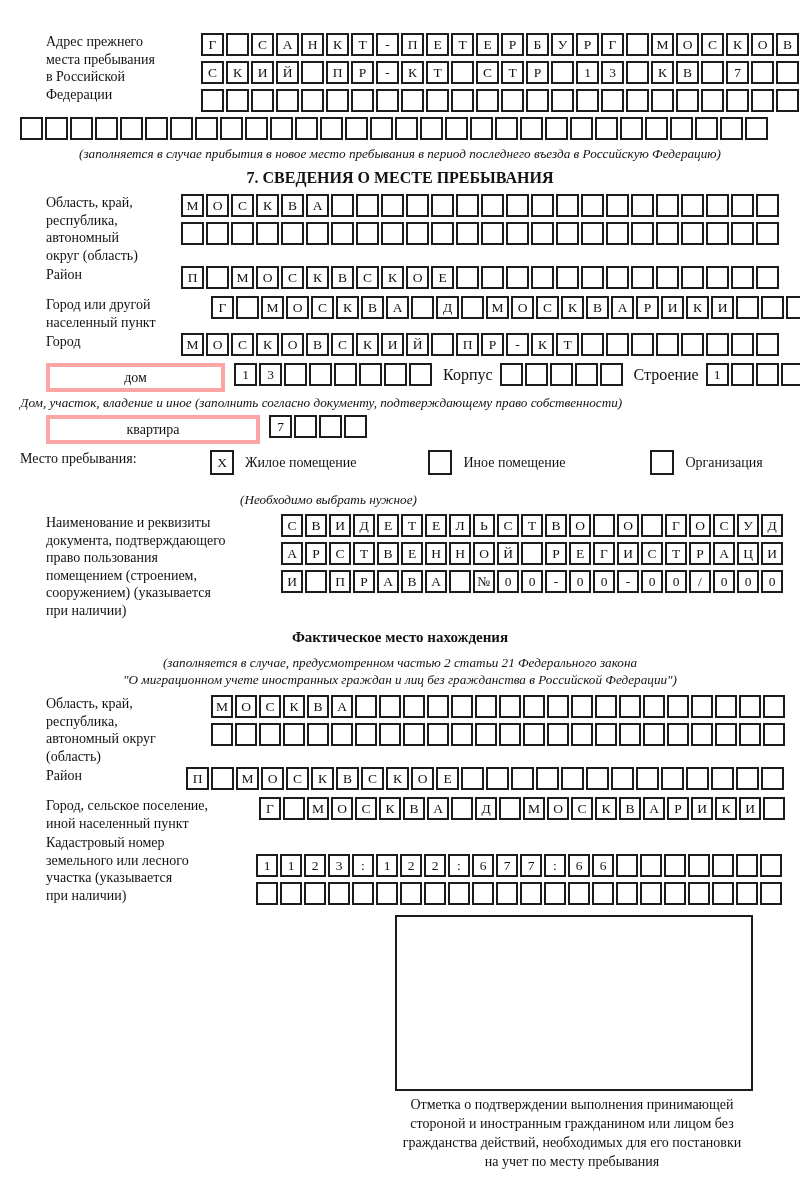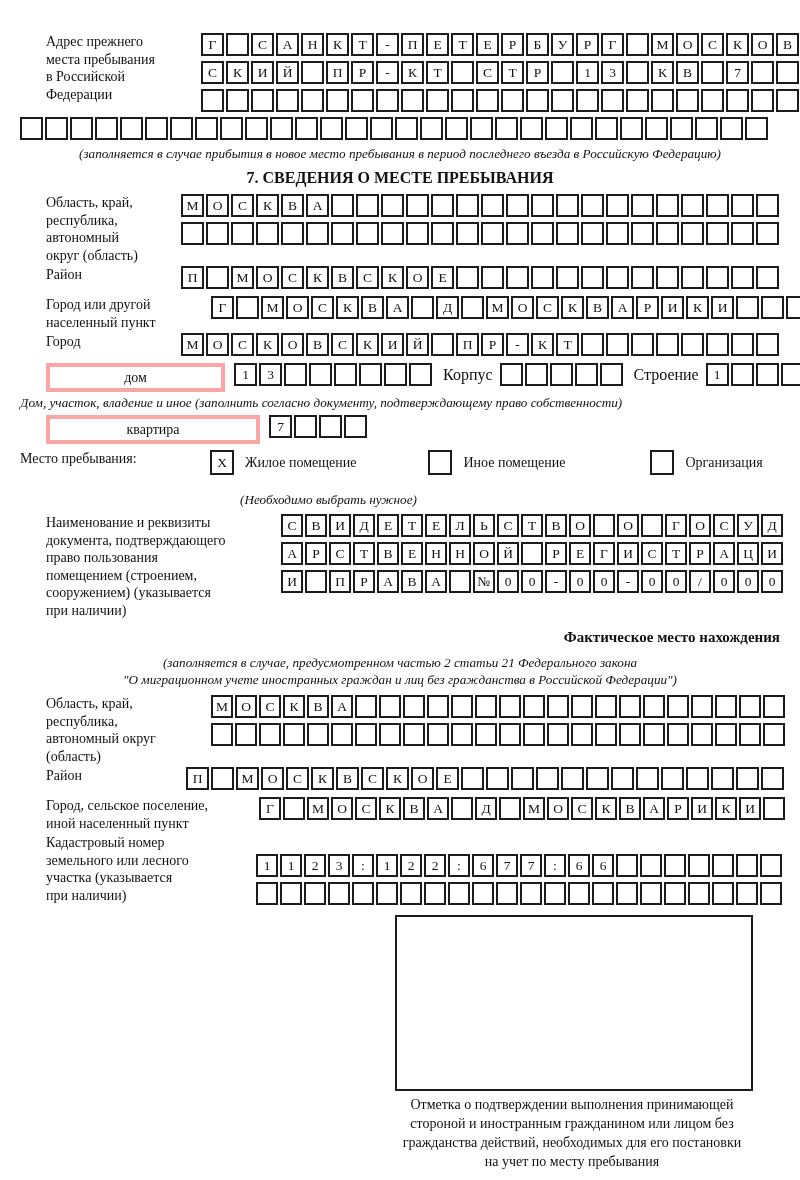--- a/index.html
+++ b/index.html
@@ -18,21 +18,21 @@
   .cellcol{display:flex;flex-direction:column;}
 
   .row{display:flex;align-items:flex-start;margin-left:26px;}
   .lbl{font-size:14px;line-height:17.5px;white-space:pre-line;flex:0 0 auto;}
   .w150{width:155px;} .w135{width:135px;} .w165{width:165px;}
   .w235{width:235px;} .w213{width:213px;} .w210{width:210px;} .w140{width:140px;}
 
   .note{font-size:13.2px;line-height:17px;white-space:pre-line;font-style:italic;}
   .center{text-align:center;}
   .sec-title{font-size:16px;font-weight:bold;text-align:center;margin:7px 0 7px;}
-  .sub-title{font-size:15px;font-weight:bold;text-align:right;margin:10px 0 8px;}
+  .sub-title{font-size:15px;font-weight:bold;text-align:center;margin:10px 0 8px;}
 
   .titled-box{border:4px solid #fca5a5;height:21px;display:flex;align-items:center;
               justify-content:center;font-size:14px;flex:0 0 auto;background:#fff;}
   .bw175{width:171px;margin-right:9px;} .bw210{width:206px;margin-right:9px;}
   .inline-lbl{font-size:16px;line-height:23px;margin:0 7px 0 9px;flex:0 0 auto;}
 
   .stay-row{display:flex;align-items:flex-start;margin:6px 0 16px;gap:40px;}
   .stay-row .lbl{width:150px;}
   .opt{display:flex;align-items:center;}
   .opt .cell{width:20px;height:21px;}

